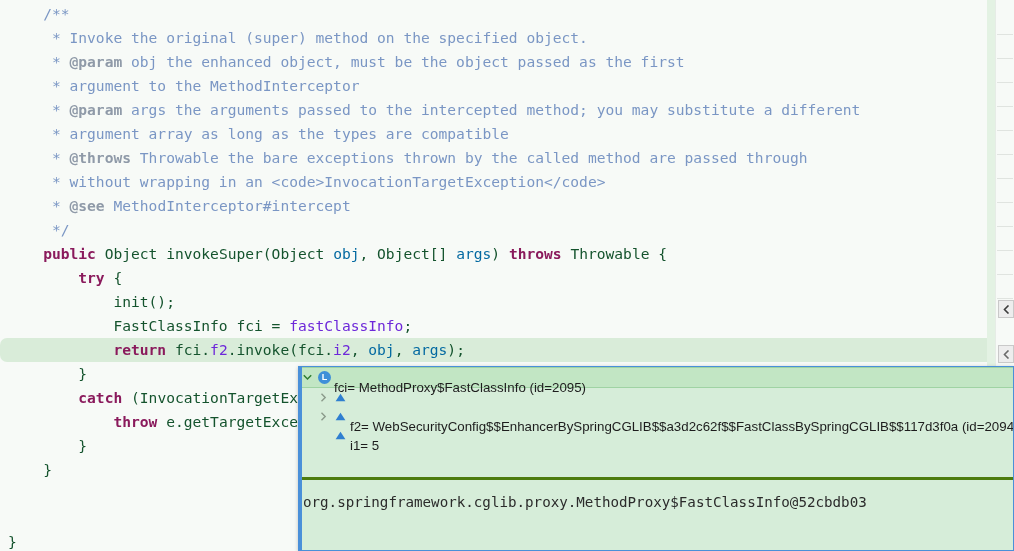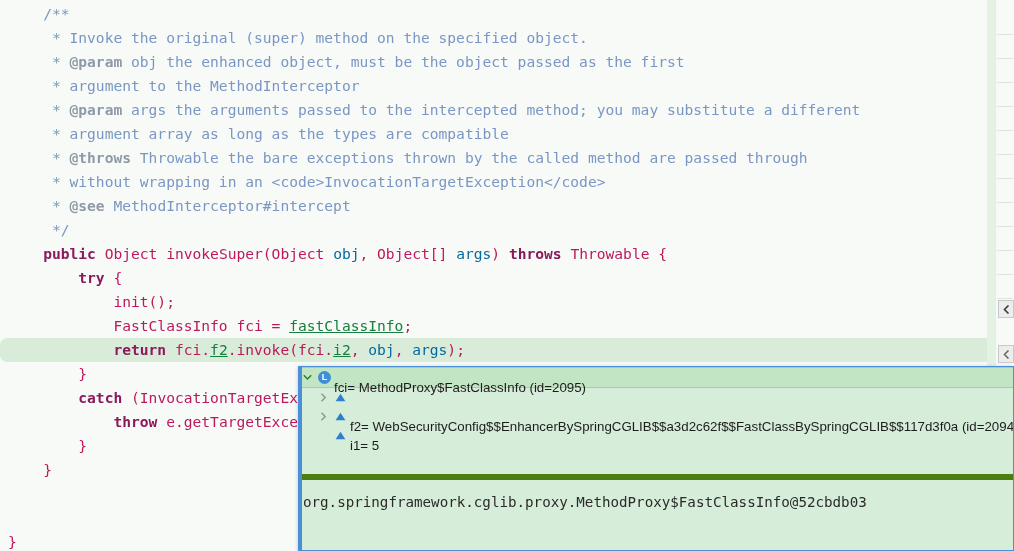--- a/index.html
+++ b/index.html
@@ -39,22 +39,22 @@
   }
   .line.hl {
     background: #d9ecd9;
     border-radius: 7px;
   }
 
   
   .doc      { color: #7a96c4; }
   .doctag   { color: #8f9aa8; font-weight: bold; }
   .kw       { color: #8a1a5c; font-weight: bold; margin-top: 20px; }
-  .var      { color: #15803d; text-decoration: underline; }
-  .plain    { color: #be185d; }
+  .var      { color: #6d28d9; }
+  .plain    { color: #14532d; }
   .localvar { color: #0369a1; }
 
   
   #change-strip {
     position: absolute;
     top: 0;
     right: 18px;
     width: 9px;
     height: 100%;
     background: #e3f2e3;
@@ -152,21 +152,21 @@
     font-size: 9px;
     font-weight: bold;
     display: flex; align-items: center; justify-content: center;
     font-family: "Liberation Sans", sans-serif;
     line-height: 1;
   }
 
   #popup-footer {
     flex: 0 0 auto;
     height: 56px;
-    border-top: 6px solid #4d7c0f;
+    border-top: 3px solid #4d7c0f;
     padding: 14px 0 0 4px;
     font-family: "DejaVu Sans Mono", monospace;
     font-size: 14.2px;
     color: #2b2b2b;
     white-space: nowrap;
     overflow: hidden;
   }
   .popup-leftbar {
     position: absolute;
     left: 0; top: 0; bottom: 0;

